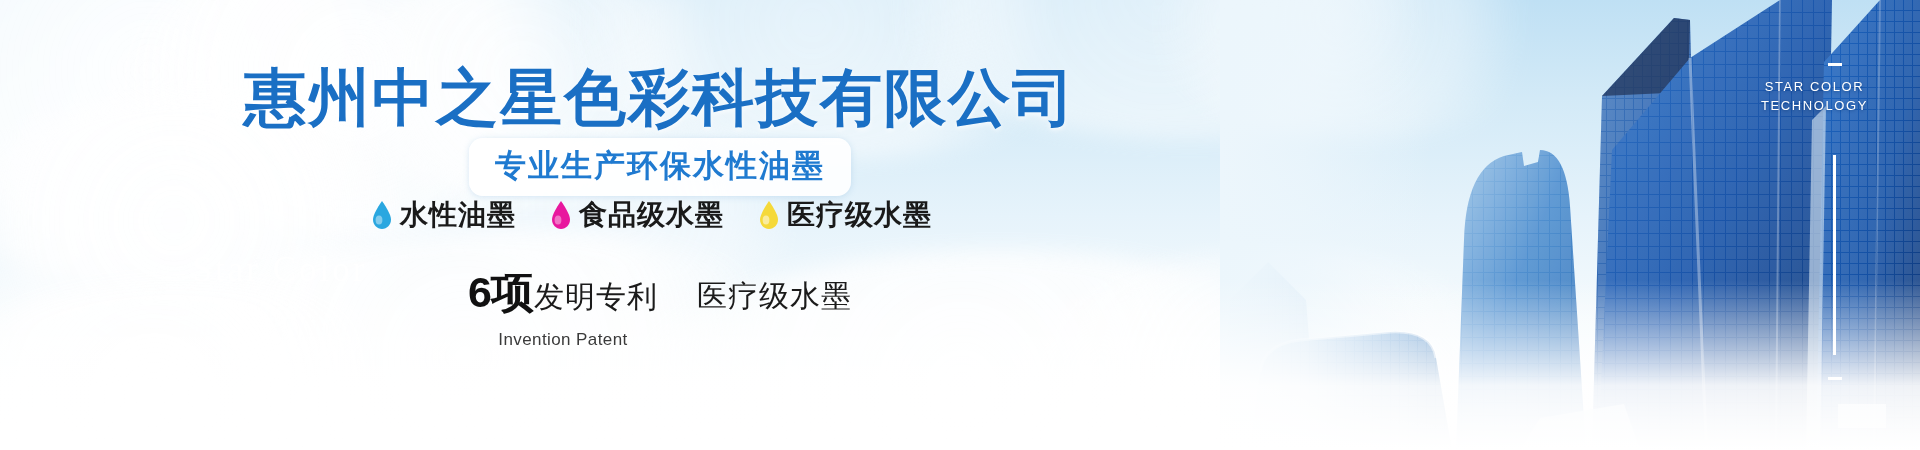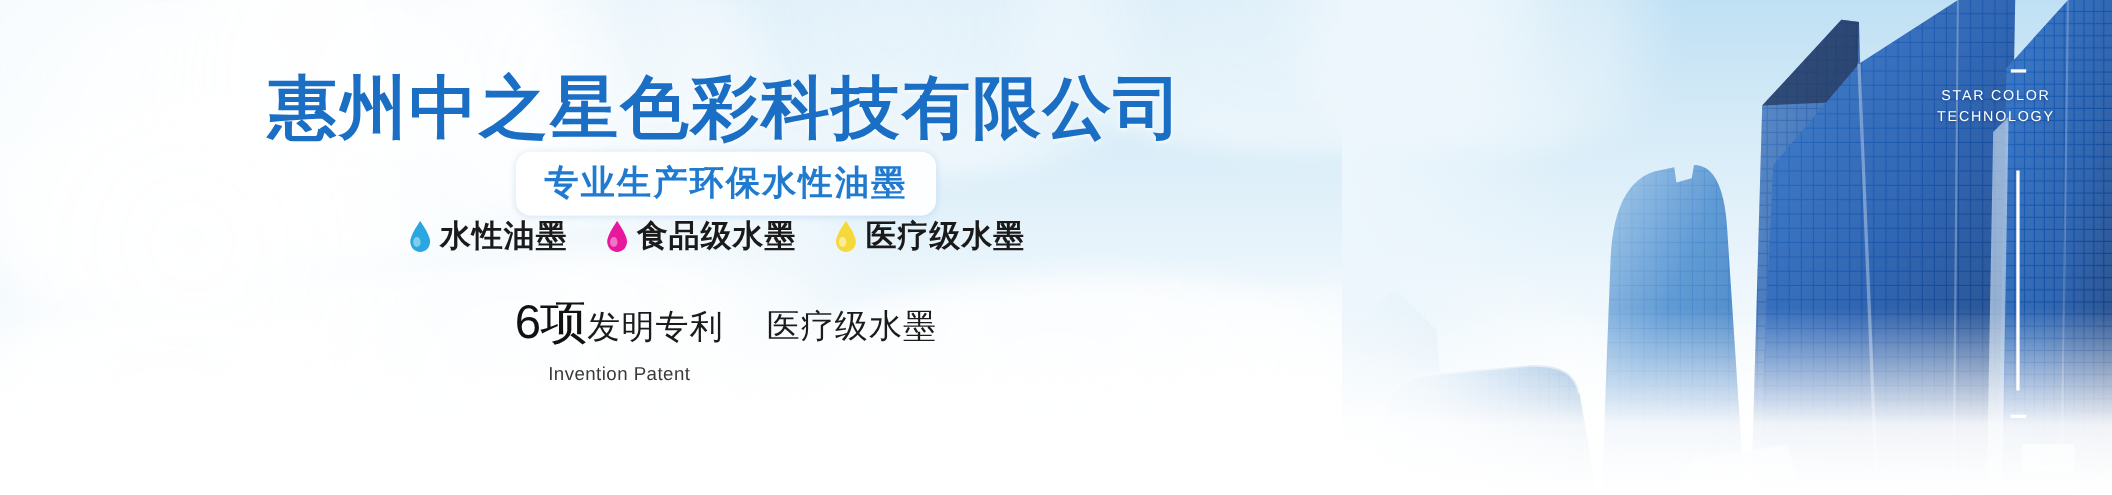--- a/index.html
+++ b/index.html
@@ -124,21 +124,21 @@
   .drop { width:22px; height:30px; display:block; }
 
   .badges {
     position:absolute; left:0; right:0; top:264px;
     display:flex; justify-content:center; align-items:flex-start;
     gap:38px;
   }
   .badge { text-align:center; }
   .badge-line { display:flex; align-items:baseline; justify-content:center; }
   .badge-strong {
-    font-size:43px; font-weight:normal; color:#111111; letter-spacing:-1px;text-align:center;
+    font-size:43px; font-weight:bold; color:#111111; letter-spacing:-1px;text-align:center;
   }
   .badge-rest {
     font-size:30px; color:#1b1b1b; letter-spacing:1px; margin-left:1px;margin-top:12px;
   }
   .badge-sub {
     margin-top:8px;
     font-size:17px; color:#3a3a3a; letter-spacing:.4px;
   }
 </style>
 </head>

